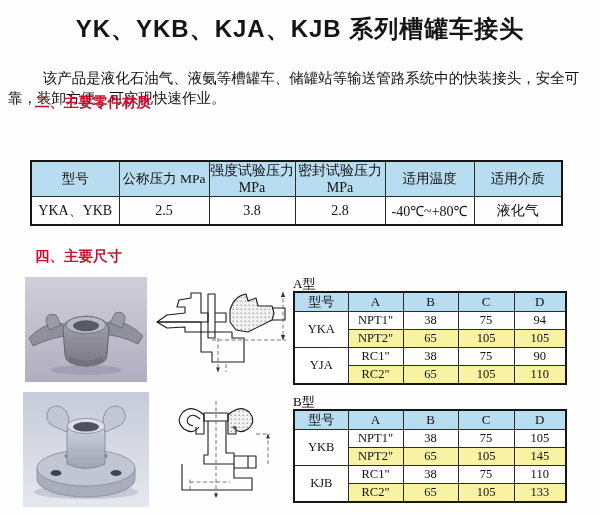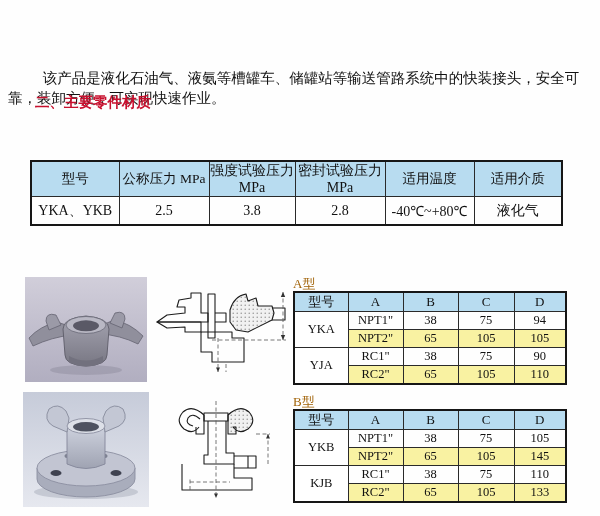--- a/index.html
+++ b/index.html
@@ -25,34 +25,35 @@
   .perf td{font-size:14px;height:27px;}
   tr.yellow td{background:var(--row_yellow,#f9f2a2);}
   td.model{background:#fff !important;}
   .dim{width:272px;border:2px solid #161616;}
   .dim th{background:var(--table_header_blue,#b8dcf0);font-weight:normal;font-size:13px;
           height:18px;border:1px solid #2a2a2a;padding:0;}
   .dim td{font-size:12.5px;height:17px;border:1px solid #2a2a2a;text-align:center;
           vertical-align:middle;padding:0;}
   #tableA{left:293px;top:291px;}
   #tableB{left:293px;top:409px;}
-  .dim-label{position:absolute;font-size:13px;font-family:"Liberation Serif",serif;color:#a16207;}
+  .dim-label{position:absolute;font-size:13px;font-family:"Liberation Serif",serif;color:#000000;}
   #labelA{left:293px;top:275px;}
   #labelB{left:293px;top:393px;}
   .fig{position:absolute;line-height:0;}
   #photoA{left:25px;top:277px;}
   #drawA{left:152px;top:280px;}
   #photoB{left:23px;top:392px;}
   #drawB{left:162px;top:398px;}
 </style>
 </head>
 <body>
 
 <div class="page">
 
+  <div class="title">YK、YKB、KJA、KJB 系列槽罐车接头</div>
 
   <div class="body-text">该产品是液化石油气、液氨等槽罐车、储罐站等输送管路系统中的快装接头，安全可靠，装卸方便，可实现快速作业。</div>
 
   <div id="h2" class="sec-h">二、主要零件材质</div>
 
 
   <table class="perf">
     <colgroup>
         <col style="width:88px">
         <col style="width:90px">
@@ -74,20 +75,21 @@
       <td>YKA、YKB</td>
       <td>2.5</td>
       <td>3.8</td>
       <td>2.8</td>
       <td>-40℃~+80℃</td>
       <td>液化气</td>
     </tr>
   </tbody>
     </table>
 
+  <div id="h4" class="sec-h">四、主要尺寸</div>
 
   <div id="photoA" class="fig">
     <svg width="122" height="105" viewBox="0 0 122 105">
       <defs>
         <linearGradient id="bgA" x1="0" y1="0" x2="0" y2="1">
           <stop offset="0" stop-color="#d1ceda"></stop>
             <stop offset="1" stop-color="#b1aec0"></stop>
         </linearGradient>
         <linearGradient id="metA" x1="0" y1="0" x2="0" y2="1">
           <stop offset="0" stop-color="#a5a4b1"></stop>

